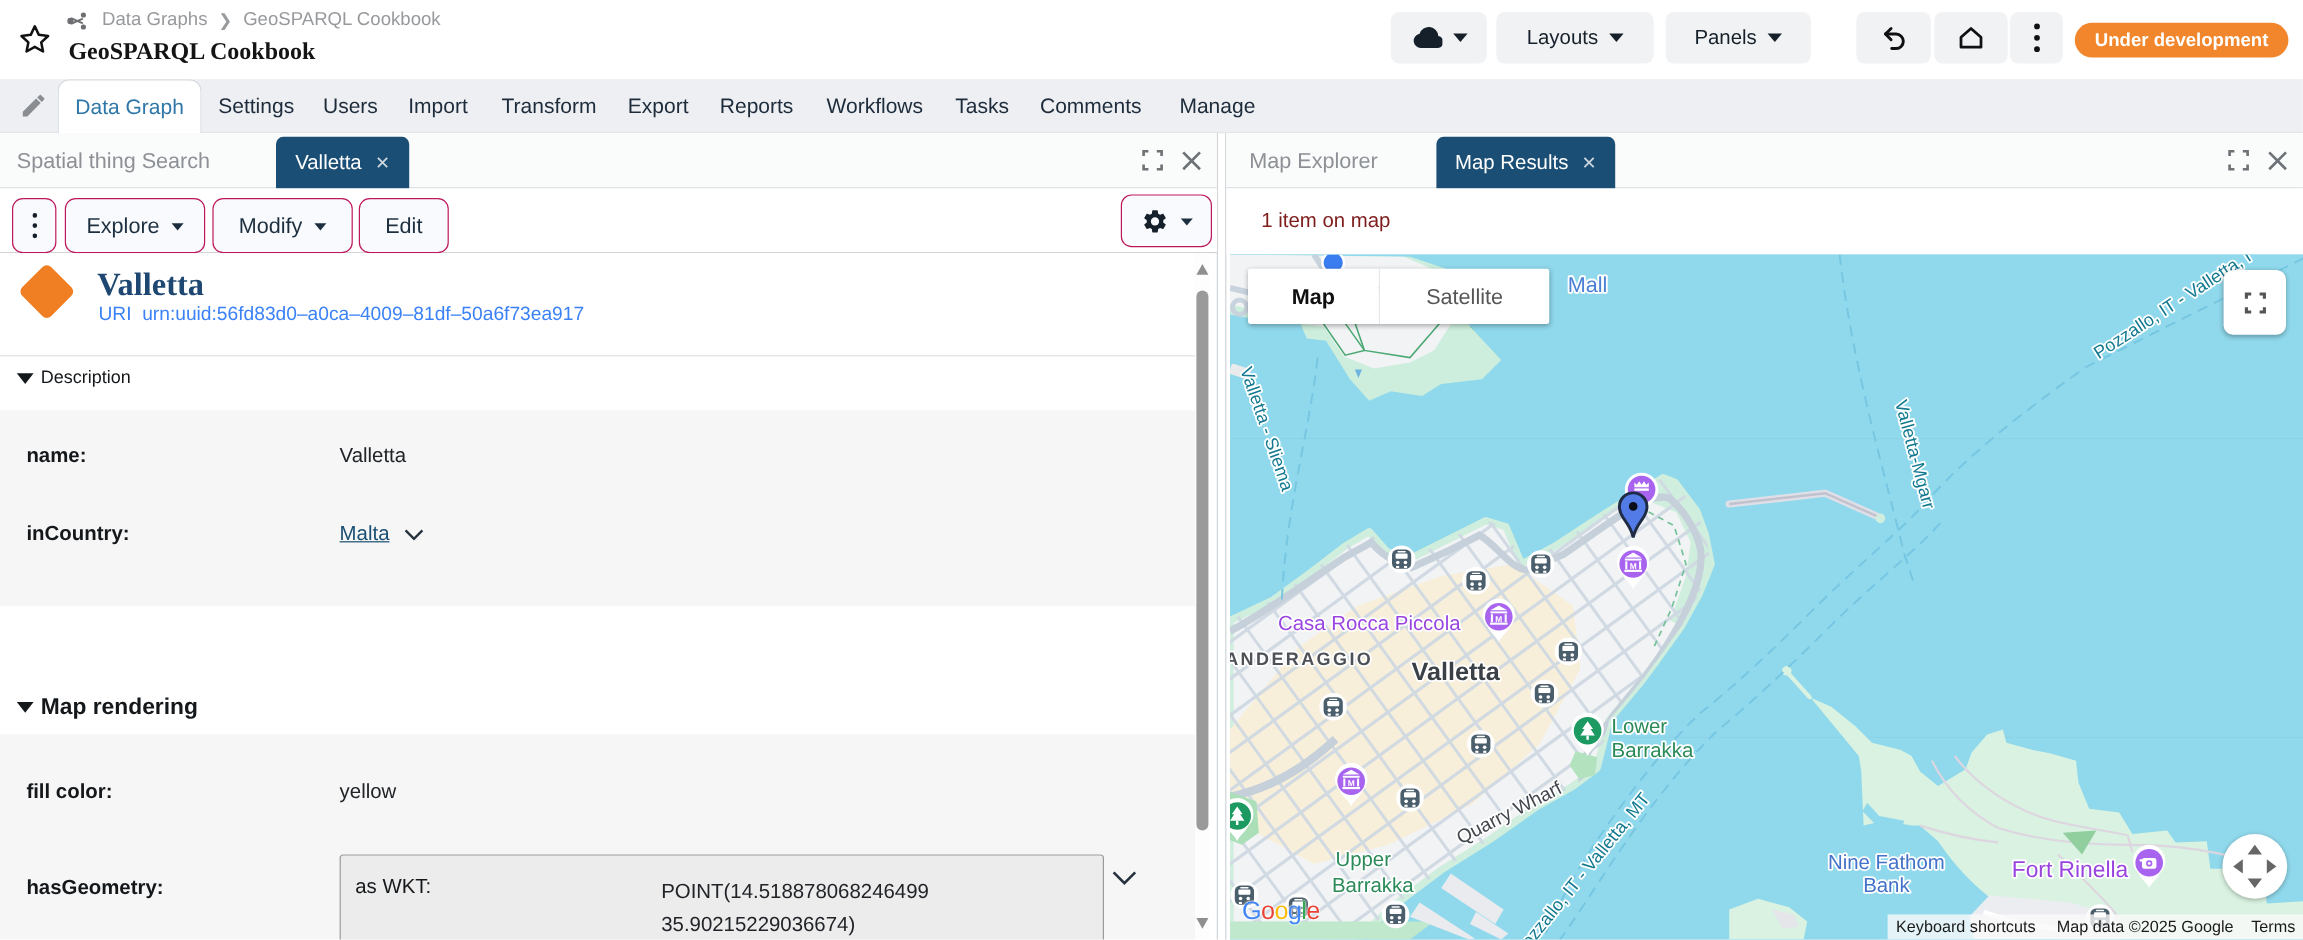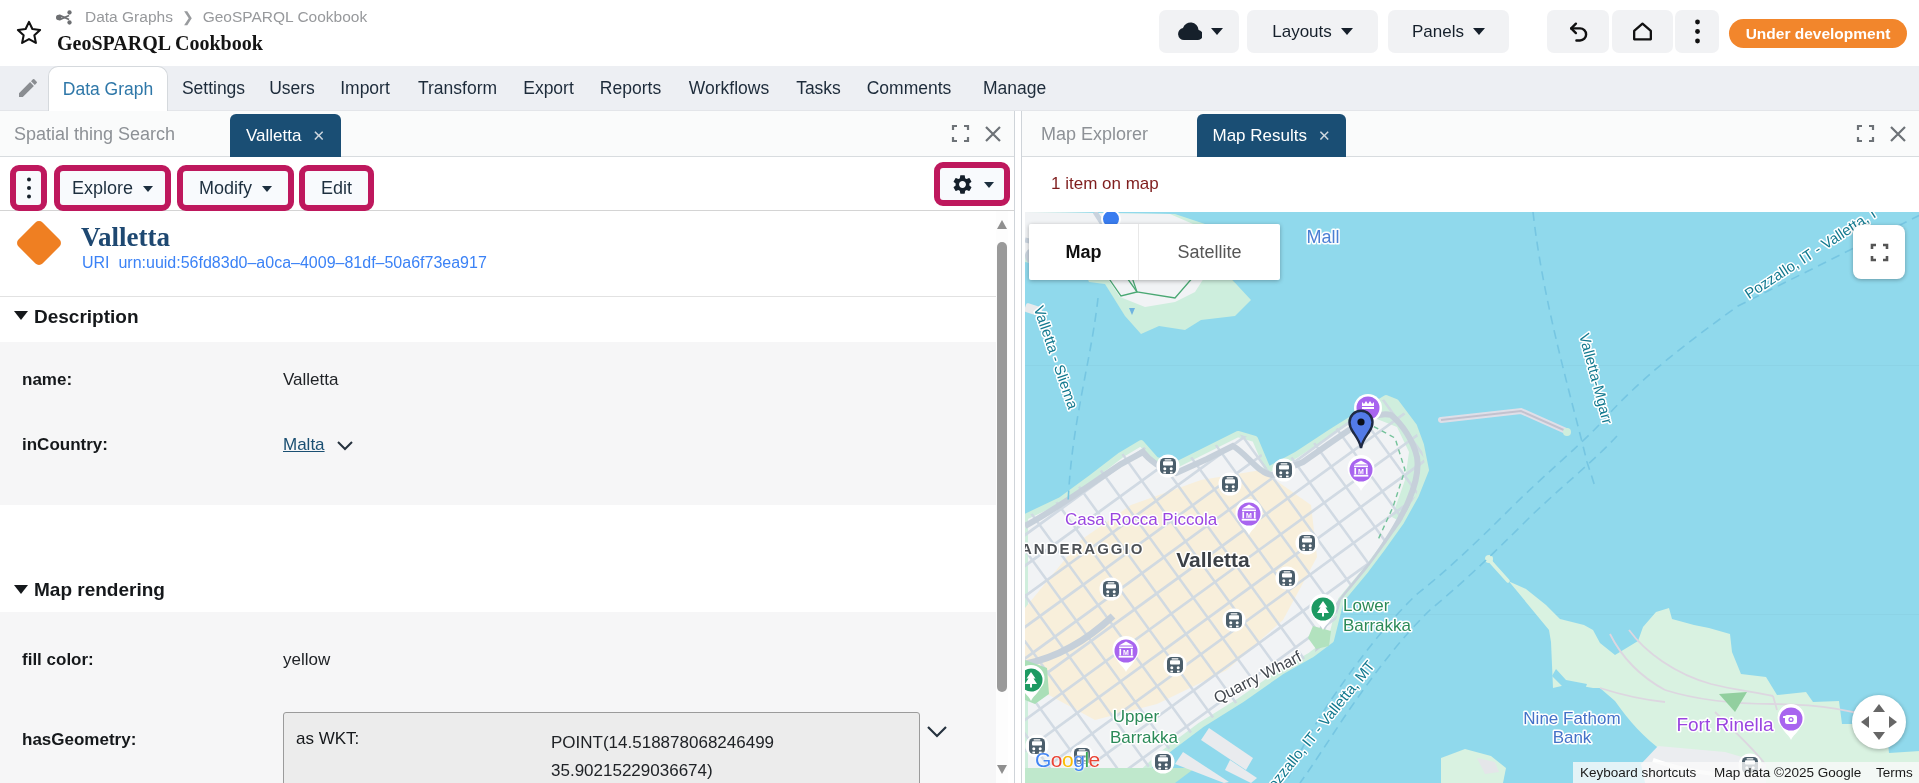--- a/index.html
+++ b/index.html
@@ -22,36 +22,36 @@
 
 #leftpanel{position:absolute;left:0;top:111px;width:1015px;height:672px;background:#fff;border-right:1px solid #cfd4d9}
 #rightpanel{position:absolute;left:1021px;top:111px;width:898px;height:672px;background:#fff;border-left:1px solid #cfd4d9}
 .tabrow{position:absolute;left:0;top:0;right:0;height:46px;background:#fafbfb;border-bottom:1px solid #d8dcdf}
 .tabghost{position:absolute;top:0;height:46px;display:flex;align-items:center;color:#8d9196;font-size:18px}
 .tabactive{position:absolute;top:3px;height:43px;background:#1a4e74;border-radius:6px 6px 0 0;color:#fff;font-size:17px;display:flex;align-items:center;justify-content:center;gap:11px}
 .tabactive .x{font-size:15px;color:#cdd6de}
 .paneicons{position:absolute;top:13px;right:12px;display:flex;gap:14px;align-items:center}
 
 #toolbar{position:absolute;left:0;top:46px;width:100%;height:54px;background:#fff;border-bottom:1px solid #d4d4d4}
-.tbtn{position:absolute;top:8px;height:46px;background:#f8fafd;border:6px solid #be185d;border-radius:9px;display:flex;align-items:center;justify-content:center;color:#1d2f3f;font-size:18px;gap:10px}
+.tbtn{position:absolute;top:8px;height:46px;background:#f8fafd;border:1px solid #be185d;border-radius:9px;display:flex;align-items:center;justify-content:center;color:#1d2f3f;font-size:18px;gap:10px}
 .tcaret{width:0;height:0;border-left:5.5px solid transparent;border-right:5.5px solid transparent;border-top:6.5px solid #1d2f3f;margin-top:2px}
 
 #content{position:absolute;left:0;top:100px;width:996px;height:572px;background:#fff;overflow:hidden}
 .gray{background:#f6f6f7}
 .lbl{position:absolute;left:22px;font-weight:bold;font-size:17px;color:#15181b}
 .val{position:absolute;left:283px;font-size:17px;color:#202327}
 
 #sbar{position:absolute;left:996px;top:100px;width:12px;height:572px;background:#fdfdfd}
 #sbar .thumb{position:absolute;left:1px;top:31px;width:10px;height:450px;background:#9a9a9a;border-radius:6px}
 .sarrow{position:absolute;left:1px;width:0;height:0;border-left:5px solid transparent;border-right:5px solid transparent}
 
 #maprow{position:absolute;left:0;top:46px;width:100%;height:54px;background:#fff;font-size:17px;color:#7f1d1d}
 #mapbox{position:absolute;left:3px;top:101px;width:895px;height:571px;overflow:hidden;background:#90d9ec}
 
-#mtype{position:absolute;left:4px;top:12px;height:56px;display:flex;box-shadow:0 1px 4px rgba(0,0,0,.3);border-radius:2px}
+#mtype{position:absolute;left:15px;top:12px;height:46px;display:flex;box-shadow:0 1px 4px rgba(0,0,0,.3);border-radius:2px}
 #mtype div{background:#fff;display:flex;align-items:center;justify-content:center;font-size:18px}
 #fsbtn{position:absolute;left:828px;top:13px;width:52px;height:54px;background:#fff;border-radius:8px;box-shadow:0 1px 4px rgba(0,0,0,.3);display:flex;align-items:center;justify-content:center}
 #panctl{position:absolute;left:827px;top:483px;width:54px;height:54px;background:#fff;border-radius:50%;box-shadow:0 1px 4px rgba(0,0,0,.3)}
 .parr{position:absolute;width:0;height:0}
 #glogo{position:absolute;left:10px;top:536px;font-size:21px;font-weight:500;letter-spacing:-0.5px;text-shadow:0 0 2px #fff,0 0 2px #fff}
 #attrib{position:absolute;left:548px;top:550px;width:347px;height:21px;background:rgba(250,250,250,.78);font-size:13.5px;white-space:nowrap;color:#1a1a1a}
 </style></head>
 <body>
 
 <div id="hdr">
@@ -165,21 +165,21 @@
  <div id="content">
 
   <svg width="56" height="56" viewBox="0 0 56 56" style="position:absolute;left:11px;top:4px">
         <rect x="11" y="11" width="34" height="34" rx="5" fill="#ef7f22" transform="rotate(45 28 28)"></rect>
       </svg>
   <div style="position:absolute;left:81px;top:11px;font-family:'Liberation Serif',serif;font-weight:bold;font-size:27px;color:#1e4871">Valletta</div>
   <div style="position:absolute;left:82px;top:43px;font-size:16px;color:#3b82f6">URI&nbsp;&nbsp;urn:uuid:56fd83d0–a0ca–4009–81df–50a6f73ea917</div>
 
   <div style="position:absolute;left:0;top:85px;width:100%;height:46px;border-top:1px solid #e2e2e2">
     <div style="position:absolute;left:14px;top:14px;width:0;height:0;border-left:7px solid transparent;border-right:7px solid transparent;border-top:9px solid #15181b"></div>
-    <div style="position:absolute;left:34px;top:9px;font-weight:bold;font-size:19px;color:#15181b">Description</div>
+    <div style="position:absolute;left:34px;top:9px;font-weight:normal;font-size:15px;color:#15181b">Description</div>
   </div>
   <div class="gray" style="position:absolute;left:0;top:131px;width:100%;height:163px">
     <div class="lbl" style="top:28px">name:</div>
         <div class="val" style="top:28px">Valletta</div>
     <div class="lbl" style="top:93px">inCountry:</div>
     <div class="val" style="top:93px;color:#1a4f72;text-decoration:underline">Malta</div>
     <svg style="position:absolute;left:336px;top:98px" width="18" height="12" viewBox="0 0 18 12" fill="none" stroke="#26323e" stroke-width="2">
           <path d="M2 2l7 7 7-7"></path>
         </svg>
   </div>

